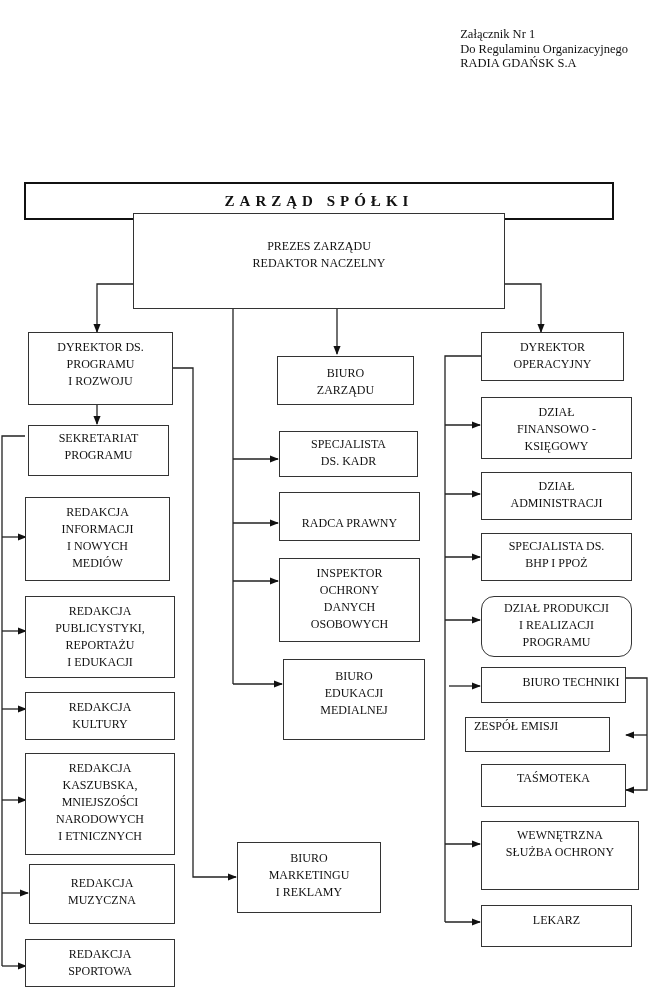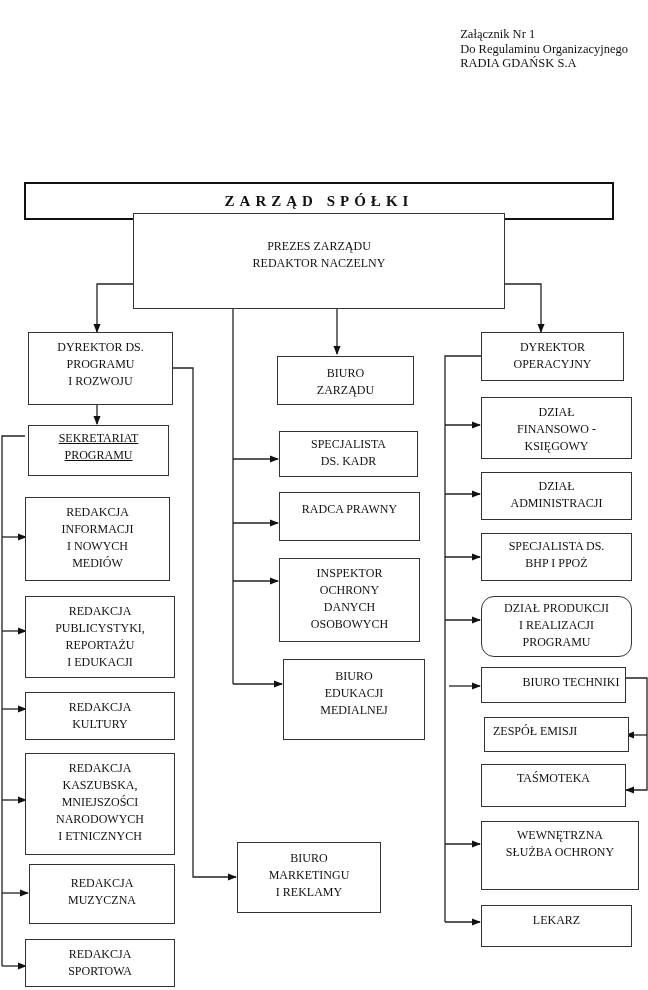--- a/index.html
+++ b/index.html
@@ -76,21 +76,21 @@
 <div class="box" style="left:133px;top:213px;width:372px;height:96px;padding-top:24px;">
   <span>PREZES ZARZĄDU
 REDAKTOR NACZELNY</span>
 </div>
 
 <div class="box" style="left:28px;top:332px;width:145px;height:73px;padding-top:6px;">
   <span>DYREKTOR DS.
 PROGRAMU
 I ROZWOJU</span>
 </div>
-<div class="box" style="left:28px;top:425px;width:141px;height:51px;padding-top:4px;text-decoration:underline;">
+<div class="box" style="left:28px;top:425px;width:141px;height:51px;padding-top:4px;">
   <span>SEKRETARIAT
 PROGRAMU</span>
 </div>
 <div class="box" style="left:25px;top:497px;width:145px;height:84px;padding-top:6px;">
   <span>REDAKCJA
 INFORMACJI
 I NOWYCH
 MEDIÓW</span>
 </div>
 <div class="box" style="left:25px;top:596px;width:150px;height:82px;padding-top:6px;">
@@ -125,21 +125,21 @@
 </div>
 
 <div class="box" style="left:277px;top:356px;width:137px;height:49px;padding-top:8px;">
   <span>BIURO
 ZARZĄDU</span>
 </div>
 <div class="box" style="left:279px;top:431px;width:139px;height:46px;padding-top:4px;">
   <span>SPECJALISTA
 DS. KADR</span>
 </div>
-<div class="box" style="left:279px;top:492px;width:141px;height:49px;padding-top:8px;">
+<div class="box" style="left:279px;top:492px;width:141px;height:49px;padding-top:22px;">
   <span>RADCA PRAWNY</span>
 </div>
 <div class="box" style="left:279px;top:558px;width:141px;height:84px;padding-top:6px;">
   <span>INSPEKTOR
 OCHRONY
 DANYCH
 OSOBOWYCH</span>
 </div>
 <div class="box" style="left:283px;top:659px;width:142px;height:81px;padding-top:8px;">
   <span>BIURO
@@ -165,21 +165,21 @@
 BHP I PPOŻ</span>
 </div>
 <div class="box" style="left:481px;top:596px;width:151px;height:61px;padding-top:3px;border-radius:13px;">
   <span>DZIAŁ PRODUKCJI
 I REALIZACJI
 PROGRAMU</span>
 </div>
 <div class="box" style="left:481px;top:667px;width:145px;height:36px;padding-top:6px;padding-left:35px;">
   <span>BIURO TECHNIKI</span>
 </div>
-<div class="box" style="left:484px;top:717px;width:145px;height:35px;padding-top:5px;align-items:flex-start;padding-left:8px;">
+<div class="box" style="left:465px;top:717px;width:145px;height:35px;align-items:flex-start;padding-left:8px;">
   <span>ZESPÓŁ EMISJI</span>
 </div>
 <div class="box" style="left:481px;top:764px;width:145px;height:43px;padding-top:5px;">
   <span>TAŚMOTEKA</span>
 </div>
 <div class="box" style="left:481px;top:821px;width:158px;height:69px;padding-top:5px;">
   <span>WEWNĘTRZNA
 SŁUŻBA OCHRONY</span>
 </div>
 <div class="box" style="left:481px;top:905px;width:151px;height:42px;padding-top:6px;">

